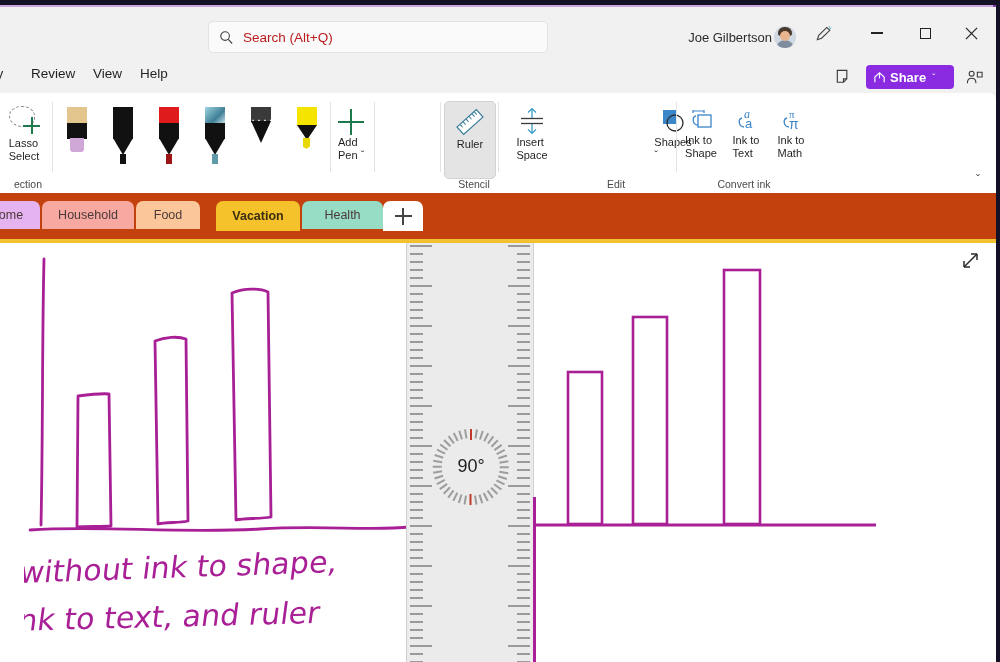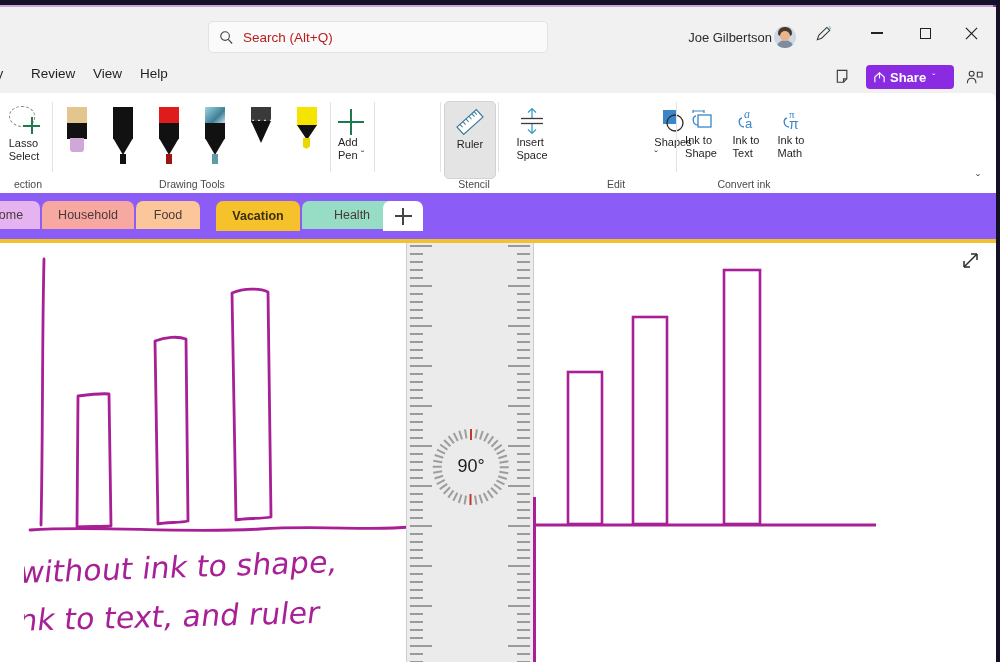--- a/index.html
+++ b/index.html
@@ -102,21 +102,21 @@
     position:absolute; left:444px; top:8px; width:52px; height:78px;
     background:#e4e4e4; border:1px solid #d2d2d2; border-radius:5px;
   }
   
   .g-edit { left:500px; width:178px;padding-left:27px; }
   .g-convert{ left:678px; width:132px; }
 
   .chev-more { position:absolute; right:16px; bottom:6px; cursor:pointer; color:#555; font-size:12px; }
 
   
-  .tabsrow { position:absolute; left:0; top:186px; width:996px; height:46px; background:#8b5cf6; }
+  .tabsrow { position:absolute; left:0; top:186px; width:996px; height:46px; background:#c2410c; }
   .secttab {
     position:absolute; top:8px; height:28px; border-radius:7px 7px 0 0;
     display:flex; align-items:center; justify-content:center; cursor:pointer;
     font-size:12.5px; color:#4a3a3a;
   }
   .secttab.active { font-weight:bold; color:#3a2f10; height:30px; top:8px; }
   .addtab {
     position:absolute; left:383px; top:8px; width:40px; height:30px;
     background:#fff; border-radius:7px 7px 0 0; display:flex; align-items:center;
     justify-content:center; cursor:pointer;
@@ -288,21 +288,20 @@
             <div style="position:absolute;left:0;top:0;width:0;height:0;border-left:10px solid transparent;border-right:10px solid transparent;border-top:22px solid #111;"></div>
           </div>
         </div>
         <div class="pen" style="left:236px;">
           <div class="cap2" style="background:#f5e400;height:19px;"></div>
           <div class="tipwrap" style="top:18px;">
             <div style="position:absolute;left:0;top:0;width:0;height:0;border-left:10px solid transparent;border-right:10px solid transparent;border-top:15px solid #111;"></div>
             <div style="position:absolute;left:6px;top:13px;width:7px;height:11px;background:#e8d800;clip-path:polygon(0 0,100% 0,100% 75%,50% 100%,0 80%);"></div>
           </div>
         </div>
-        <div class="rlabel">Drawing Tools</div>
       </div>
       <div class="rsep" style="left:330px;"></div>
 
       <div class="rgroup g-add">
         <div class="rbtn" style="left:12px; top:16px;">
           <div class="plus-ico">
               <div class="h"></div>
               <div class="v"></div>
             </div>
           <div class="cap">
@@ -398,21 +397,21 @@
       </div>
 
       <div class="chev-more">ˇ</div>
     </div>
 
     <div class="tabsrow">
       <div class="secttab" style="left:-18px; width:58px; background:#e5b3f0;">ome</div>
       <div class="secttab" style="left:42px;  width:92px; background:#f7a8a0;">Household</div>
       <div class="secttab" style="left:136px; width:64px; background:#fbc79a;">Food</div>
       <div class="secttab active" style="left:216px; width:84px; background:#f5c22c;">Vacation</div>
-      <div class="secttab" style="left:302px; width:100px; background:#97dcc4;">Health</div>
+      <div class="secttab" style="left:302px; width:81px; background:#97dcc4;">Health</div>
       <div class="addtab">
         <div class="h"></div>
         <div class="v"></div>
       </div>
 
       <div class="note-search">
         <svg class="svgico" width="12" height="12" viewBox="0 0 16 16">
           <circle cx="6.5" cy="6.5" r="4.6" fill="none" stroke="#444" stroke-width="1.4"></circle>
           <line x1="9.9" y1="10" x2="14" y2="14.4" stroke="#444" stroke-width="1.4"></line>
         </svg>

